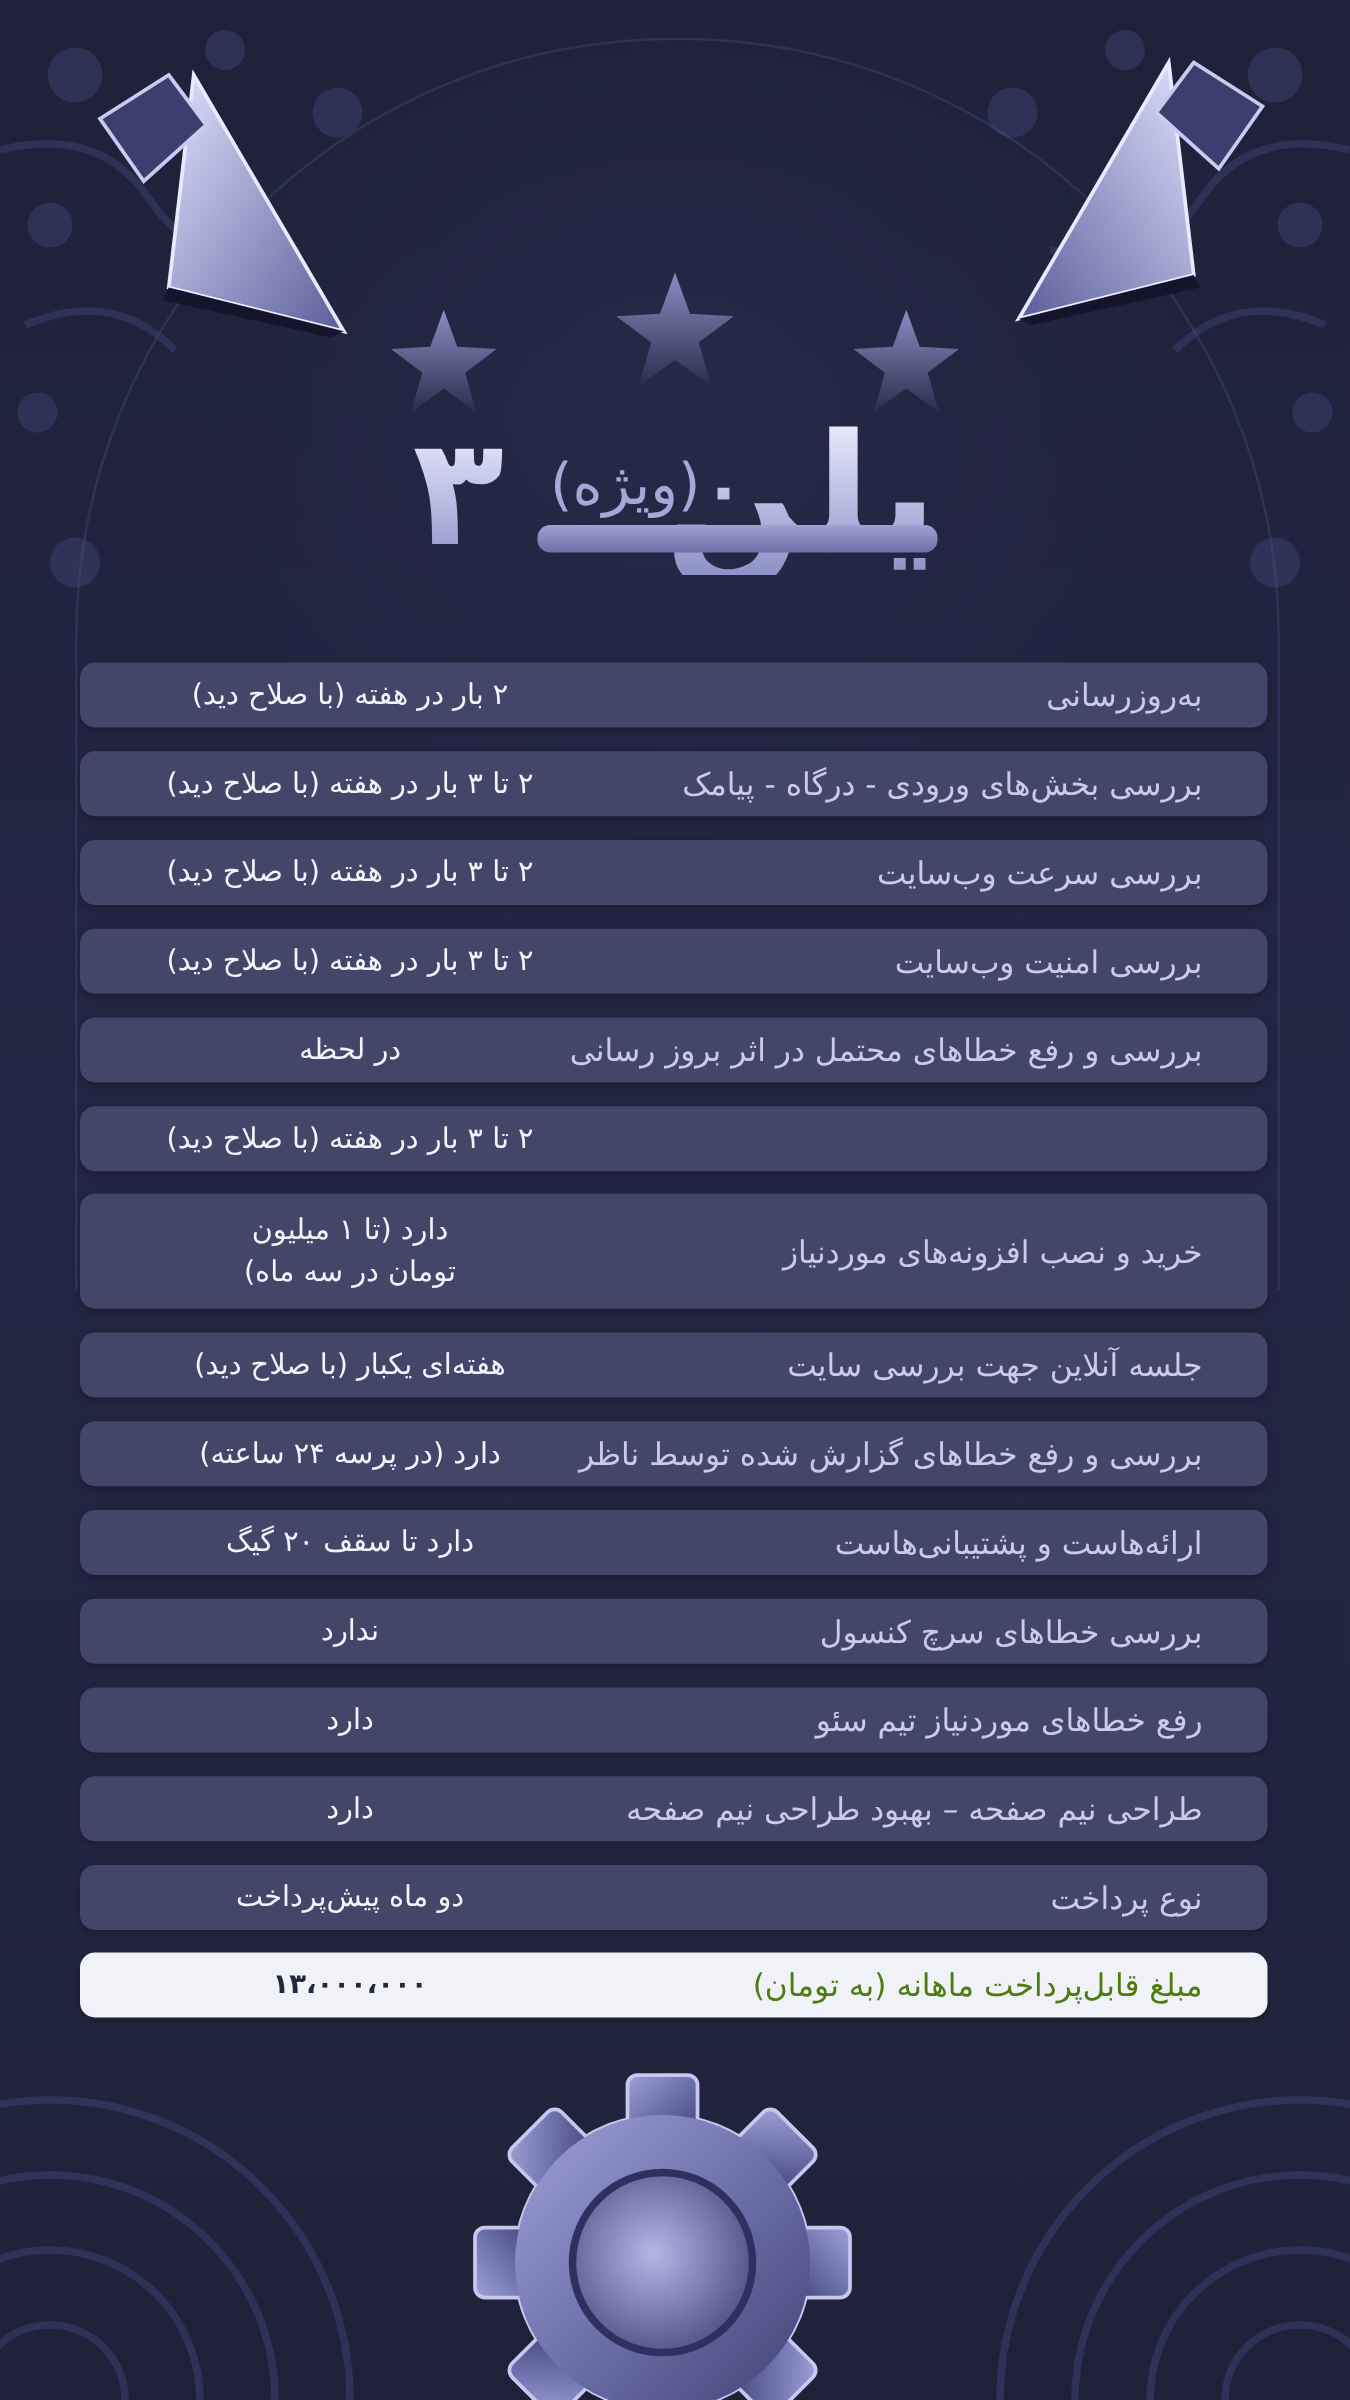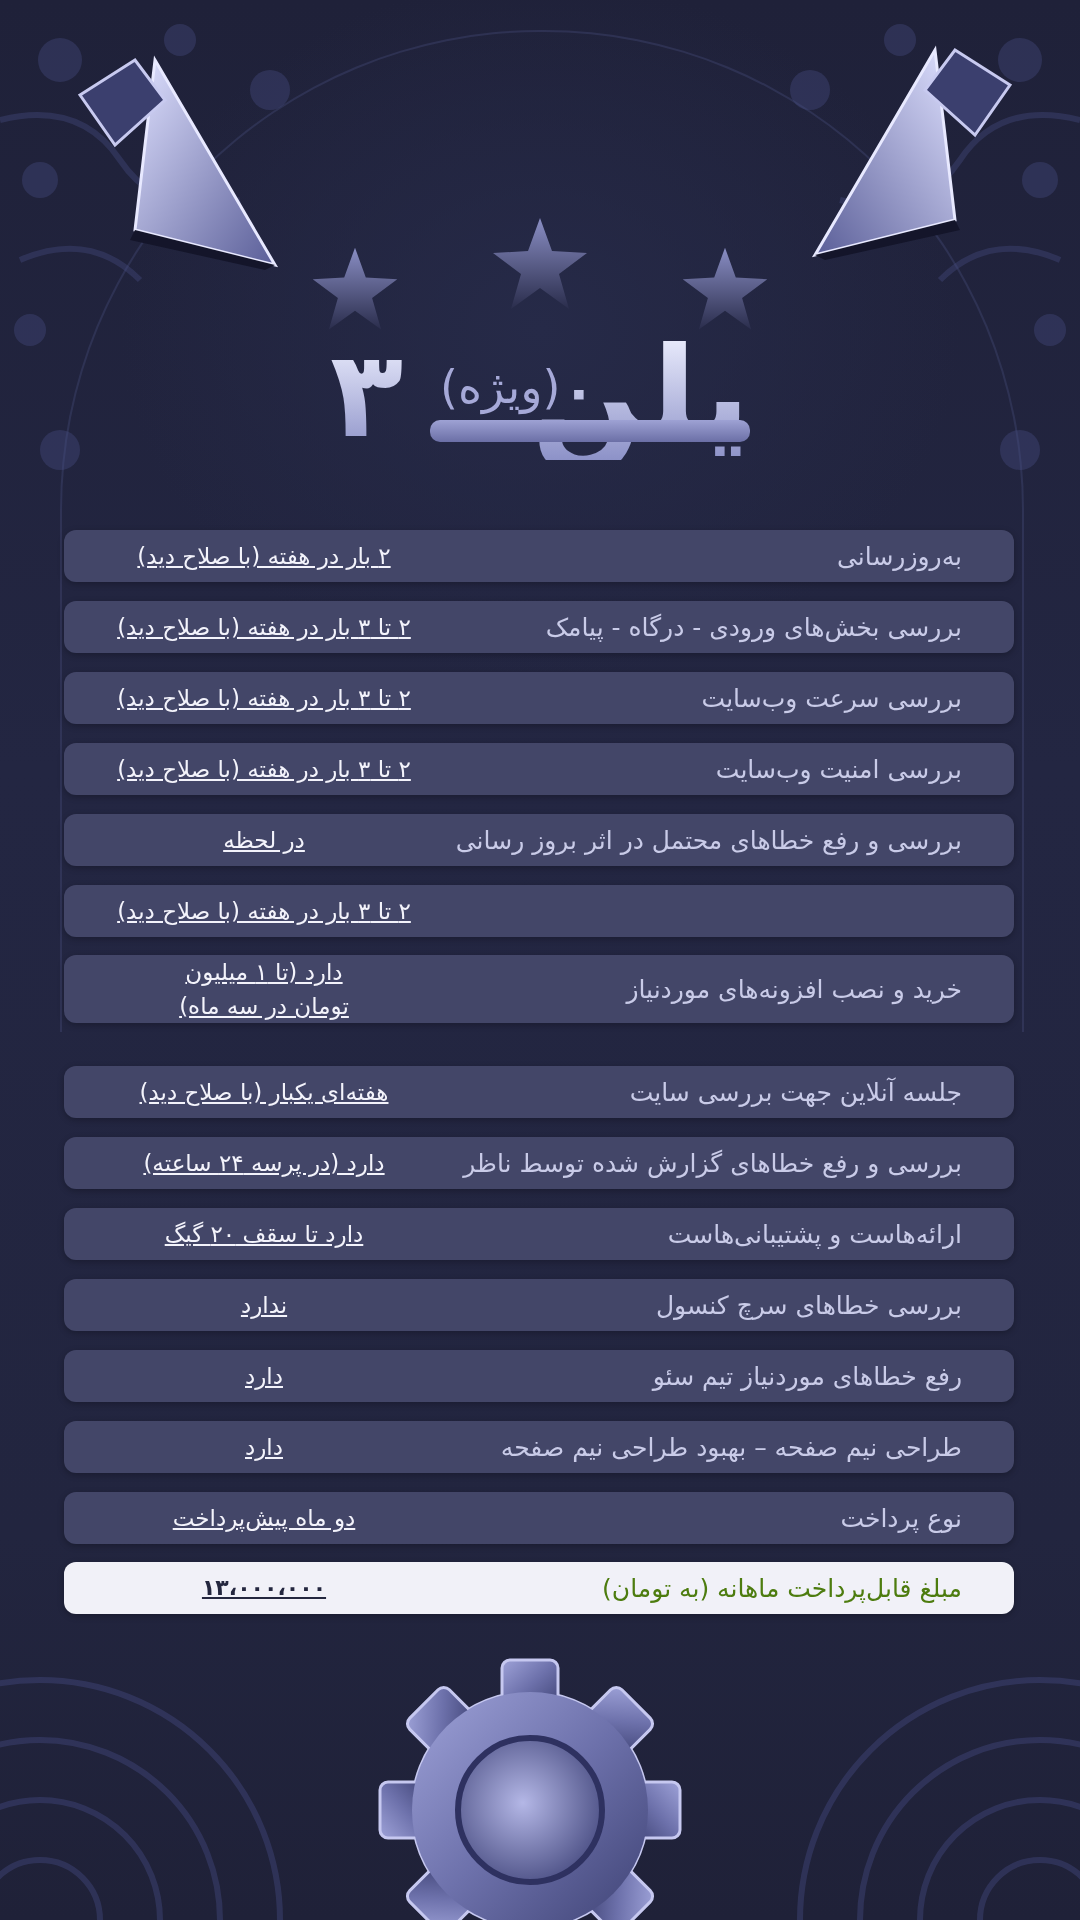--- a/index.html
+++ b/index.html
@@ -41,24 +41,24 @@
   .row {
     position:absolute; left:0; width:950px; height:52px; border-radius:12px;
     background:#434668; display:flex; align-items:center; direction:rtl;
     box-shadow: 0 2px 6px rgba(0,0,0,0.25);
   }
   .row .feat {
     flex:0 0 auto; padding-right:52px; color:#c9cbe8; font-size:25px; white-space:nowrap;
     font-family:"DejaVu Sans", sans-serif;
   }
   .row .val {
-    position:absolute; left:0; width:400px; text-align:center; color:#f3f3fb; font-size:23px;
-    line-height:34px; white-space:pre-line;text-decoration:underline;
-  }
-  .row.tall { height:68px; }
+    position:absolute; left:16px; width:400px; text-align:center; color:#f3f3fb; font-size:23px;
+    line-height:34px; white-space:pre-line;
+  }
+  .row.tall { height:92px; }
   .row.price { background:#f1f1f8; }
   .row.price .feat { color:#4d7c0f; }
   .row.price .val { color:#24273f; font-weight:bold; font-size:22px; }
   .gear { position:absolute; left:370px; top:1650px; }
 </style>
 </head>
 <body>
 
 <div class="arch"></div>
 

